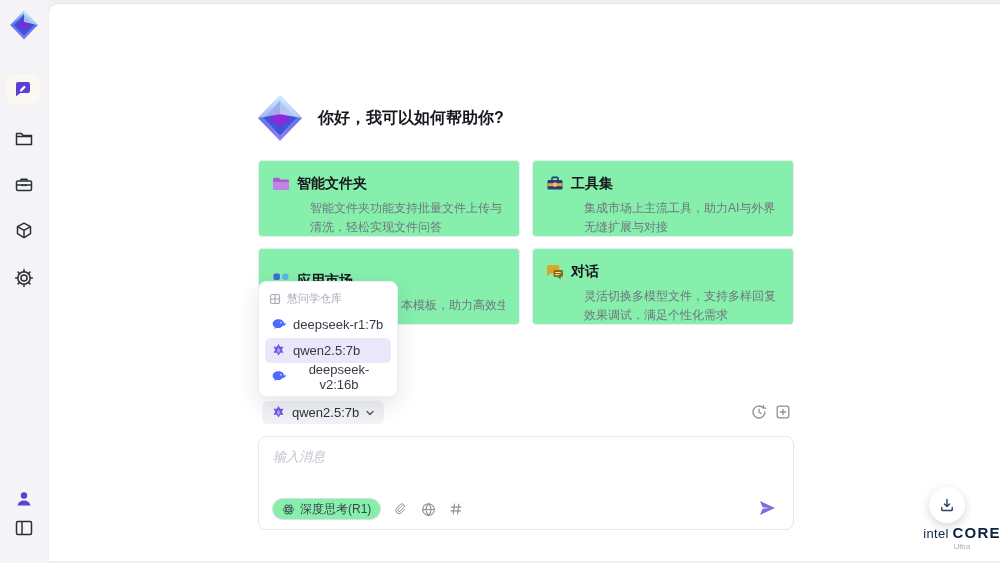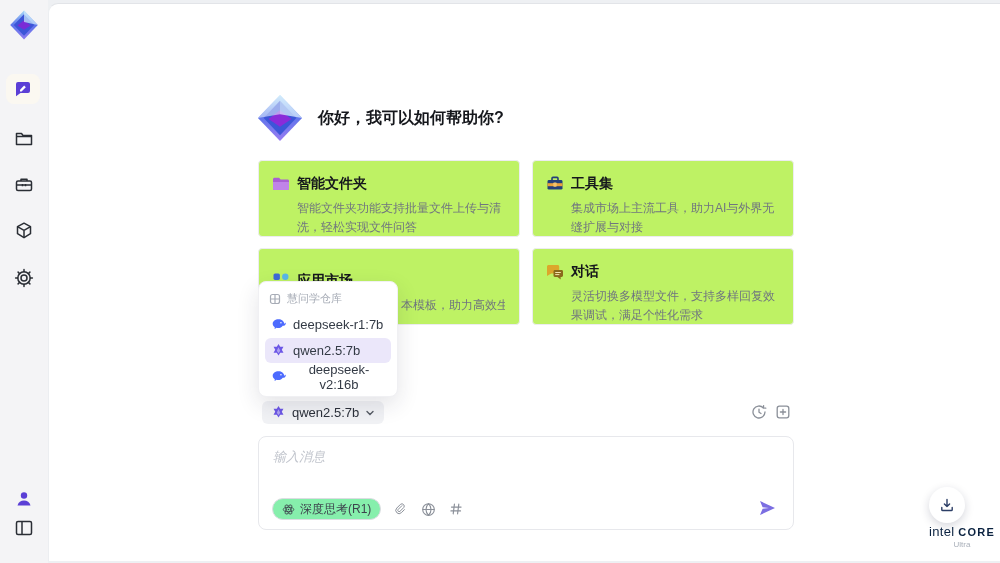--- a/index.html
+++ b/index.html
@@ -41,28 +41,28 @@
   #greeting { position:absolute; left:256px; top:94px; display:flex; align-items:center; gap:14px; }
   #greeting .glogo { width:48px; height:48px; }
   #greeting .gtext { font-size:16px; font-weight:700; color:#15171c; }
 
   
   #cards {
     position:absolute; left:258px; top:160px; width:536px;
     display:grid; grid-template-columns:262px 262px; column-gap:12px; row-gap:11px;
   }
   .card {
-    height:77px; background:#bef264; border:1px solid #ececf0; border-radius:4px;
+    height:77px; background:#86efac; border:1px solid #ececf0; border-radius:4px;
     padding:13px 14px 0 12px; cursor:pointer; text-align:left;
   }
   .card-head { display:flex; align-items:center; gap:6px; }
   .card-head .cicon { width:20px; height:20px; flex:0 0 20px; }
   .card-title { font-size:14px; font-weight:700; color:#15171c; }
   .card-desc {
-    margin-left:26px; margin-top:5px; font-size:12px; line-height:1.55; color:#70767f;
+    margin-left:39px; margin-top:5px; font-size:12px; line-height:1.55; color:#70767f;
   }
   .card-desc.offset { margin-left:130px; white-space:nowrap; overflow:hidden; }
 
   
   #model-dropdown {
     position:absolute; left:258px; top:281px; width:140px;
     background:#fff; border:1px solid #f0f0f3; border-radius:8px;
     box-shadow:0 8px 22px rgba(30,30,60,.12); padding:5px 6px 7px;
     z-index:5;
   }
@@ -109,21 +109,21 @@
 
   
   #download-fab {
     position:absolute; left:929px; top:487px; width:36px; height:36px; border-radius:50%;
     background:#fff; border:none; box-shadow:0 3px 10px rgba(20,30,60,.18);
     display:flex; align-items:center; justify-content:center; cursor:pointer;
   }
   #intel-badge { position:absolute; left:920px; top:524px; width:84px; text-align:center; }
   #intel-badge .row1 { font-size:13px; color:#0a2240; letter-spacing:.3px; }
   #intel-badge .row1 .intel-word { font-weight:400; text-transform:lowercase; }
-  #intel-badge .row1 .core-word { font-weight:700; font-size:11px; letter-spacing:1.2px; }
+  #intel-badge .row1 .core-word { font-weight:700; font-size:15px; letter-spacing:1.2px; }
   #intel-badge .row2 { font-size:8px; color:#aab0ba; margin-top:1px; }
 </style>
 </head>
 <body>
 
 <div id="sidebar">
 
   <div class="side-btn" id="app-logo">
     <svg width="30" height="30" viewBox="0 0 100 100">
       <defs>

